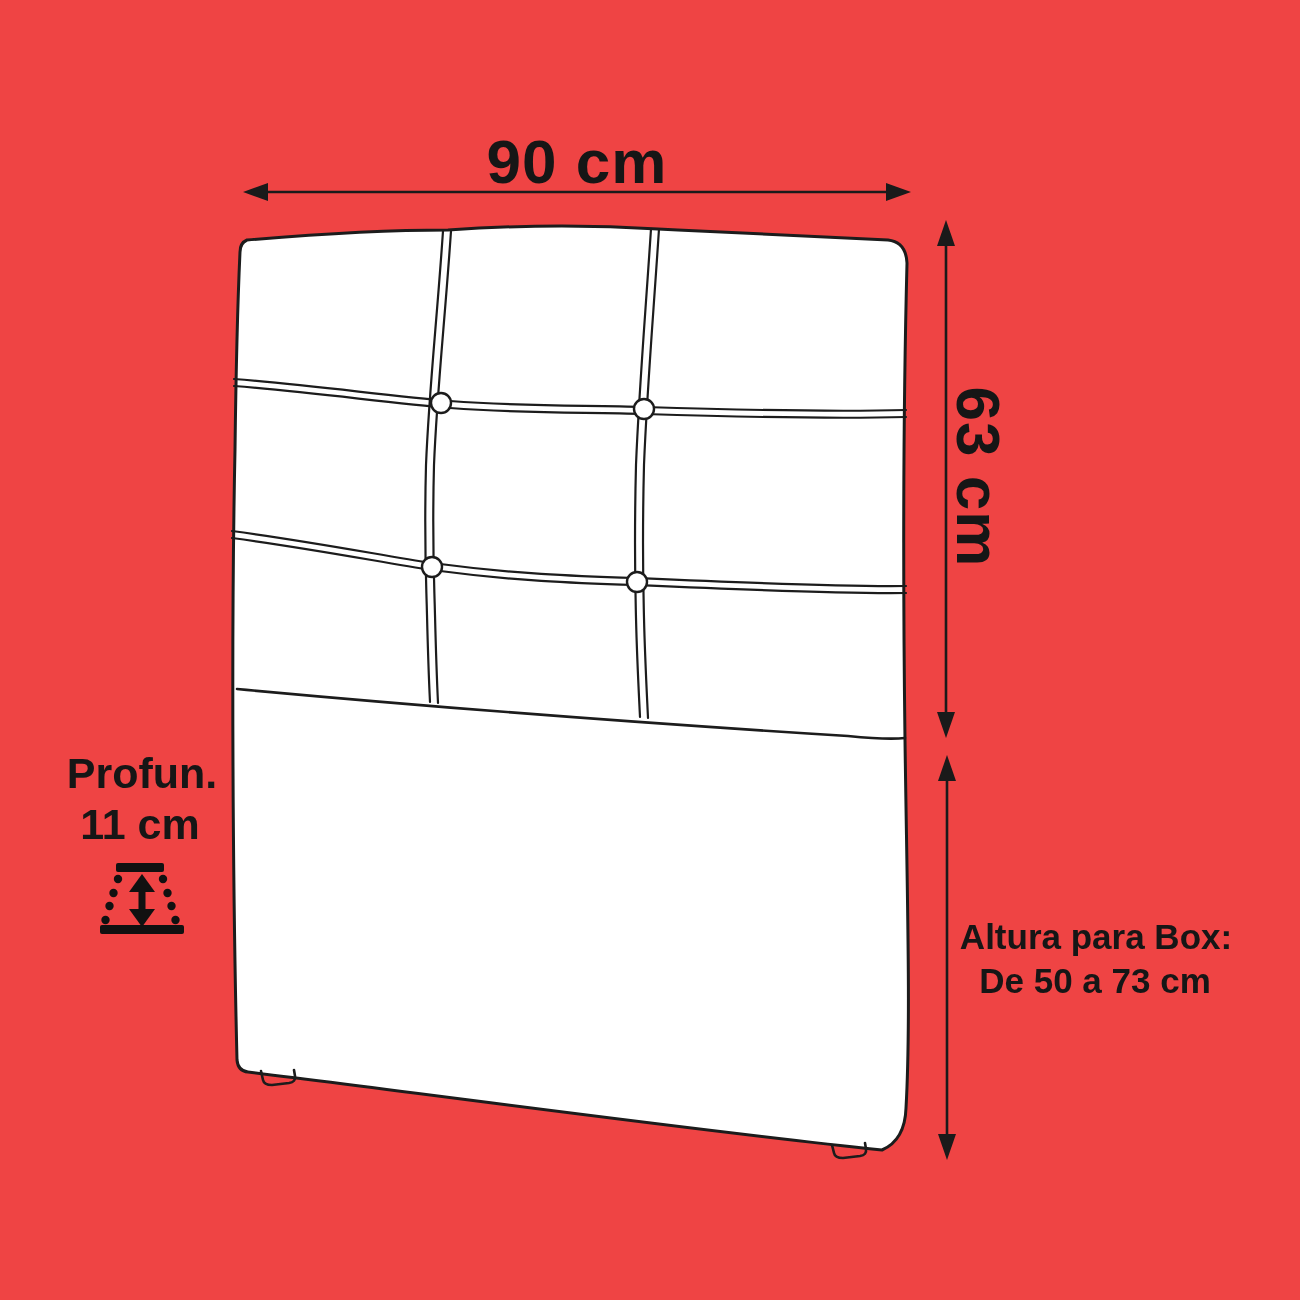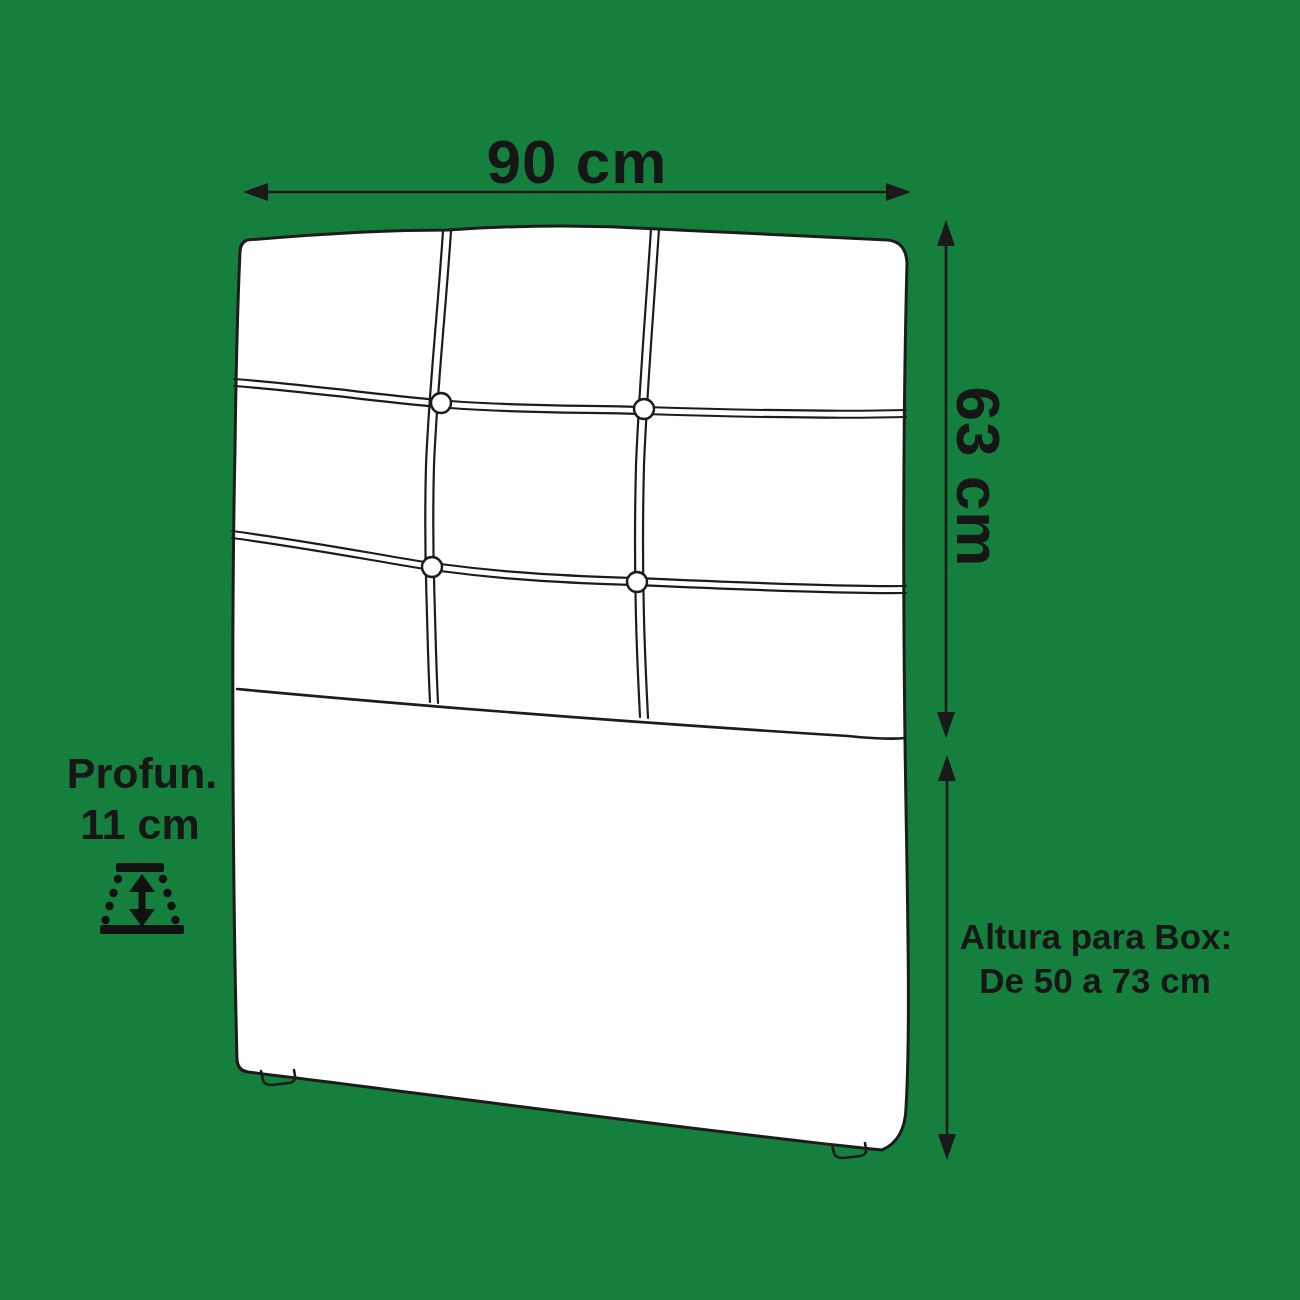--- a/index.html
+++ b/index.html
@@ -4,21 +4,21 @@
 <style>
   html, body {
     margin: 0;
     padding: 0;
     background: #ffffff;
   }
   .canvas {
     position: relative;
     width: 1300px;
     height: 1300px;
-    background: #15803d;
+    background: #ef4444;
     overflow: hidden;
     font-family: "Liberation Sans", "DejaVu Sans", sans-serif;
   }
   svg { display: block; }
   .dim-text {
     font-family: "Liberation Sans", "DejaVu Sans", sans-serif;
     font-weight: 600;
     fill: #161616;
   }
   .dim-text-lg { font-size: 62px; letter-spacing: 1px; }

